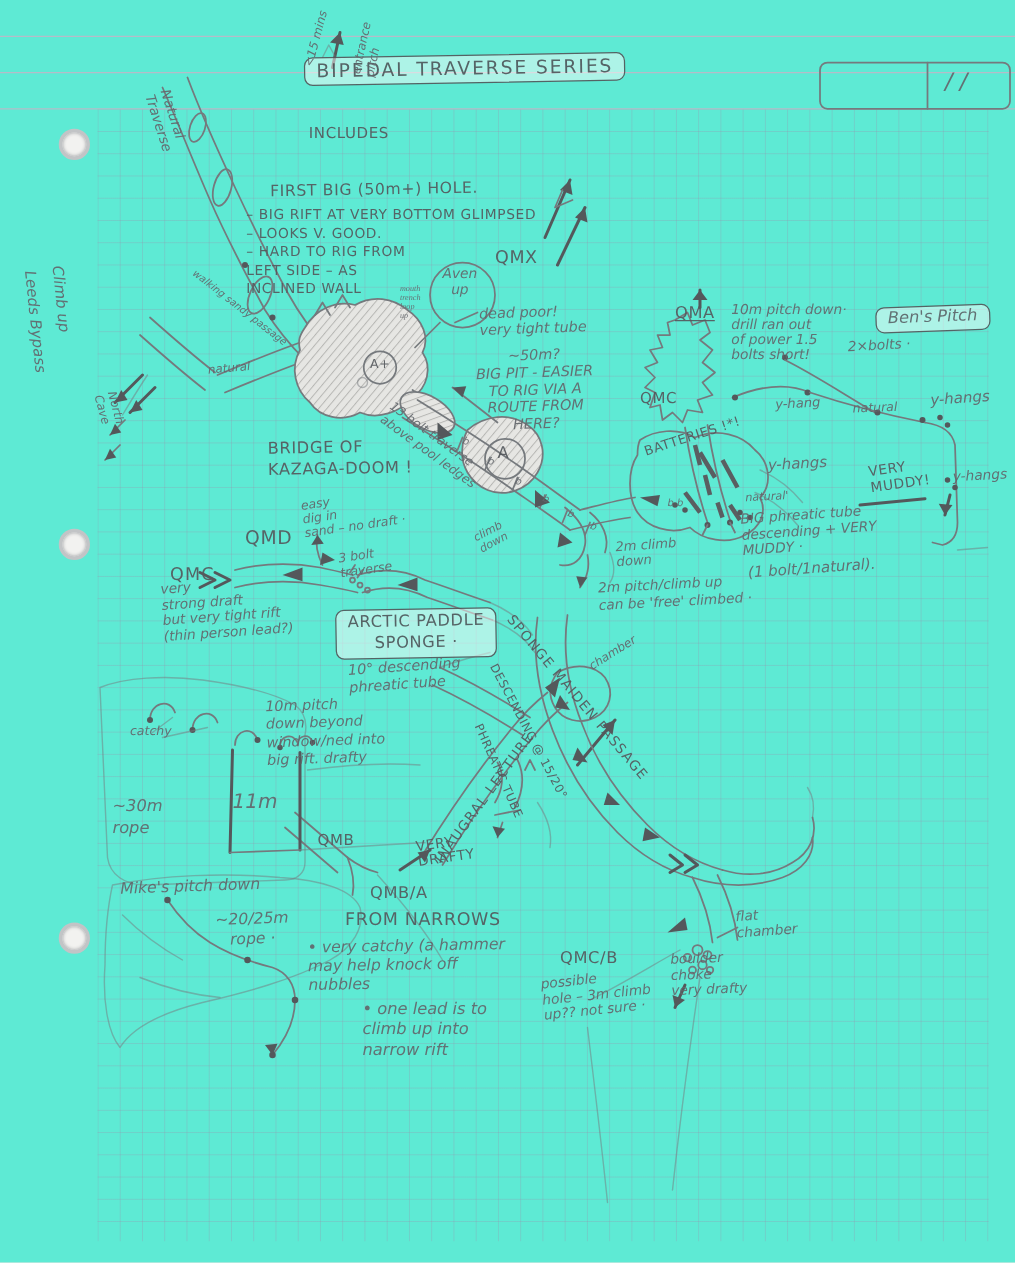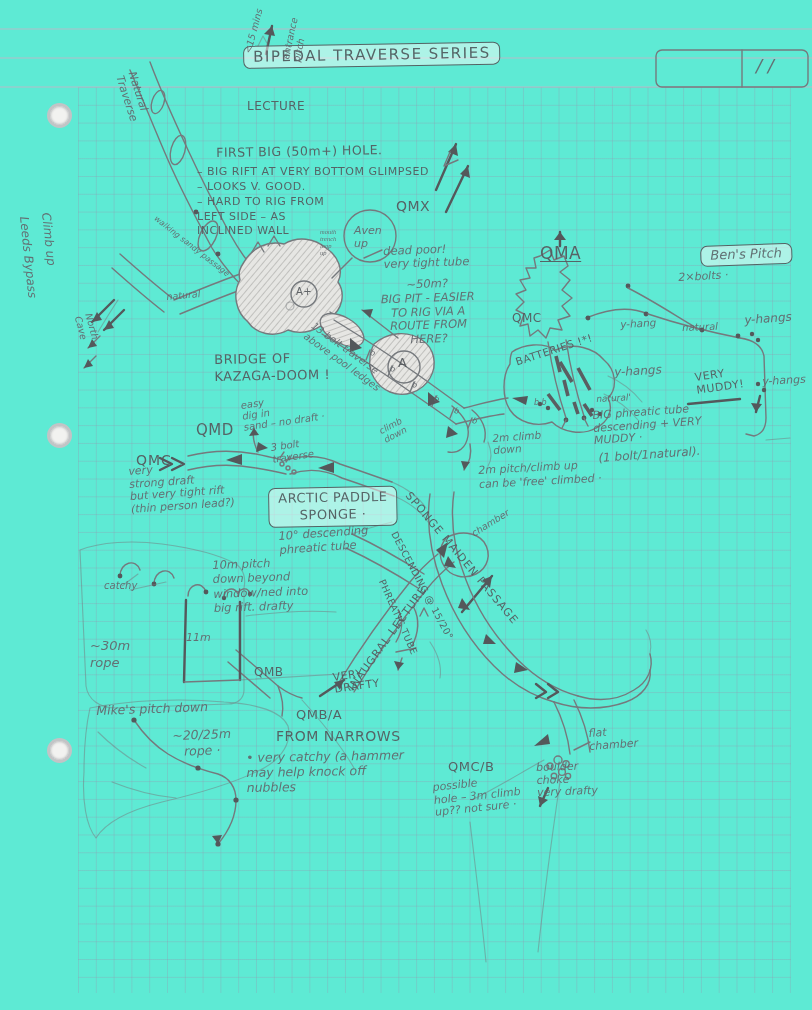--- a/index.html
+++ b/index.html
@@ -280,54 +280,58 @@
         <path class="fillD" d="M540,806 L548,800 L538,796 Z"></path>
       <path class="fillD" d="M548,734 L534,746 L550,744 Z"></path>
       <path class="p" d="M590,742 L574,750"></path>
       <path class="p f" d="M472,800 C500,786 522,772 544,760"></path>
       <path class="p f" d="M560,782 C552,836 544,896 538,952 M470,822 C476,872 482,922 486,962"></path>
     </g>
   </svg>
 
   <div style="position:absolute;left:0;top:0;width:812px;height:1010px;">
       <div class="lbl box caps" style="left: 243px; top: 46px; font-size: 15px; transform: rotate(-1deg); letter-spacing: 1.5px;">BIPEDAL TRAVERSE SERIES</div>
-      <div class="lbl caps" style="left: 247px; top: 100px; font-size: 12px;">LECTURE</div>
+      <div class="lbl caps" style="left: 247px; top: 100px; font-size: 12px;">INCLUDES</div>
       <div class="lbl" style="left: 756px; top: 56px; font-size: 18px;">/   /</div>
       <div class="lbl" style="left: 280px; top: 58px; font-size: 9.5px; transform: rotate(-78deg); line-height: 1.2;">entrance
 pitch</div>
       <div class="lbl" style="left: 243px; top: 52px; font-size: 9.5px; transform: rotate(-75deg);">&lt;15 mins</div>
       <div class="lbl" style="left: 138px; top: 70px; font-size: 11px; transform: rotate(72deg); line-height: 1.2;">Natural
 Traverse</div>
       <div class="lbl" style="left: 52px; top: 212px; font-size: 12px; transform: rotate(84deg);">Climb up</div>
       <div class="lbl" style="left: 30px; top: 216px; font-size: 12px; transform: rotate(84deg);">Leeds Bypass</div>
       <div class="lbl" style="left: 94px; top: 312px; font-size: 9.5px; transform: rotate(75deg); line-height: 1.2;">North
 Cave</div>
       <div class="lbl" style="left: 158px; top: 214px; font-size: 8px; transform: rotate(38deg);">walking sandy passage</div>
       <div class="lbl" style="left: 166px; top: 292px; font-size: 9.5px; transform: rotate(-5deg);">natural</div>
       <div class="lbl caps" style="left: 216px; top: 146px; font-size: 12.5px; transform: rotate(-1deg);">FIRST BIG (50m+) HOLE.</div>
       <div class="lbl caps" style="left: 197px; top: 165px; font-size: 11px; line-height: 1.35;">– BIG RIFT AT VERY BOTTOM GLIMPSED
 – LOOKS V. GOOD.
 – HARD TO RIG FROM
    LEFT SIDE – AS
    INCLINED WALL</div>
       <div class="lbl caps" style="left: 396px; top: 198px; font-size: 14px;">QMX</div>
-      <div class="lbl" style="left: 354px; top: 224px; font-size: 11px; line-height: 1.2; text-align: left;">Aven
+      <div class="lbl" style="left: 354px; top: 212px; font-size: 11px; line-height: 1.2; text-align: center;">Aven
 up</div>
       <div class="lbl" style="left: 320px; top: 228px; font-size: 6.5px; line-height: 1.1; font-family: Liberation Serif, serif;">mouth
 trench
 loop
 up</div>
       <div class="lbl" style="left: 383px; top: 245px; font-size: 11.5px; transform: rotate(-2deg);">dead poor!
 very tight tube</div>
       <div class="lbl" style="left: 362px; top: 280px; font-size: 11.5px; transform: rotate(-2deg); width: 130px; line-height: 1.2; text-align: center;">~50m?
 BIG PIT - EASIER
 TO RIG VIA A
 ROUTE FROM
 HERE?</div>
-      <div class="lbl caps underline" style="left: 540px; top: 244px; font-size: 17px;">QMA</div>
+      <div class="lbl caps underline" style="left: 540px; top: 244px; font-size: 13px;">QMA</div>
+      <div class="lbl" style="left: 585px; top: 242px; font-size: 11px; line-height: 1.1;">10m pitch down·
+drill ran out
+of power 1.5
+bolts short!</div>
       <div class="lbl box" style="left: 700px; top: 246px; font-size: 13px; transform: rotate(-2deg);">Ben's Pitch</div>
       <div class="lbl" style="left: 678px; top: 272px; font-size: 11px; transform: rotate(-3deg);">2×bolts ·</div>
       <div class="lbl caps" style="left: 512px; top: 312px; font-size: 12px;">QMC</div>
       <div class="lbl" style="left: 620px; top: 318px; font-size: 10.5px; transform: rotate(-3deg);">y-hang</div>
       <div class="lbl" style="left: 682px; top: 322px; font-size: 10px; transform: rotate(-2deg);">natural</div>
       <div class="lbl" style="left: 744px; top: 314px; font-size: 12px; transform: rotate(-4deg);">y-hangs</div>
       <div class="lbl" style="left: 614px; top: 366px; font-size: 12px; transform: rotate(-3deg);">y-hangs</div>
       <div class="lbl caps" style="left: 694px; top: 372px; font-size: 11px; transform: rotate(-8deg); line-height: 1.15;">VERY
 MUDDY!</div>
       <div class="lbl" style="left: 762px; top: 376px; font-size: 11px; transform: rotate(-3deg);">y-hangs</div>
@@ -365,34 +369,37 @@
       <div class="lbl" style="left: 470px; top: 530px; font-size: 9.5px; transform: rotate(-32deg);">chamber</div>
       <div class="lbl caps" style="left: 346px; top: 686px; font-size: 11px; transform: rotate(-54deg); letter-spacing: 1px;">INAUGRAL LECTURE</div>
       <div class="lbl caps" style="left: 412px; top: 490px; font-size: 11px; transform: rotate(50deg); letter-spacing: 1px;">SPONGE MAIDEN PASSAGE</div>
       <div class="lbl caps" style="left: 398px; top: 530px; font-size: 9.5px; transform: rotate(62deg);">DESCENDING @ 15/20°</div>
       <div class="lbl caps" style="left: 386px; top: 578px; font-size: 9.5px; transform: rotate(66deg);">PHREATIC TUBE</div>
       <div class="lbl" style="left: 212px; top: 558px; font-size: 11.5px; transform: rotate(-2deg); line-height: 1.25;">10m pitch
 down beyond
 window/ned into
 big rift. drafty</div>
       <div class="lbl" style="left: 104px; top: 580px; font-size: 10px;">catchy</div>
-      <div class="lbl" style="left: 186px; top: 632px; font-size: 11px;">11m</div>
+      <div class="lbl" style="left: 186px; top: 632px; font-size: 16px;">11m</div>
       <div class="lbl" style="left: 90px; top: 638px; font-size: 13px; line-height: 1.3;">~30m
 rope</div>
       <div class="lbl" style="left: 96px; top: 704px; font-size: 12.5px; transform: rotate(-2deg);">Mike's pitch down</div>
       <div class="lbl" style="left: 172px; top: 728px; font-size: 12.5px; transform: rotate(-2deg); line-height: 1.25; text-align: center;">~20/25m
 rope ·</div>
       <div class="lbl caps" style="left: 254px; top: 666px; font-size: 12px;">QMB</div>
       <div class="lbl caps" style="left: 332px; top: 672px; font-size: 11px; transform: rotate(-8deg); line-height: 1.1;">VERY
 DRAFTY</div>
       <div class="lbl caps" style="left: 296px; top: 708px; font-size: 13px;">QMB/A</div>
       <div class="lbl caps" style="left: 276px; top: 728px; font-size: 14px;">FROM NARROWS</div>
       <div class="lbl" style="left: 246px; top: 750px; font-size: 12.5px; transform: rotate(-1deg); line-height: 1.2;">• very catchy (a hammer
 may help knock off
 nubbles</div>
+      <div class="lbl" style="left: 290px; top: 800px; font-size: 13px; line-height: 1.25;">• one lead is to
+climb up into
+narrow rift</div>
       <div class="lbl caps" style="left: 448px; top: 760px; font-size: 13px;">QMC/B</div>
       <div class="lbl" style="left: 432px; top: 782px; font-size: 11px; transform: rotate(-6deg); line-height: 1.15;">possible
 hole – 3m climb
 up?? not sure ·</div>
       <div class="lbl" style="left: 536px; top: 762px; font-size: 11px; transform: rotate(-2deg); line-height: 1.15;">boulder
 choke
 very drafty</div>
       <div class="lbl" style="left: 588px; top: 728px; font-size: 11px; transform: rotate(-4deg); line-height: 1.15;">flat
 chamber</div>
       <div class="lbl caps" style="left: 296px; top: 286px; font-size: 10px;">A+</div>

